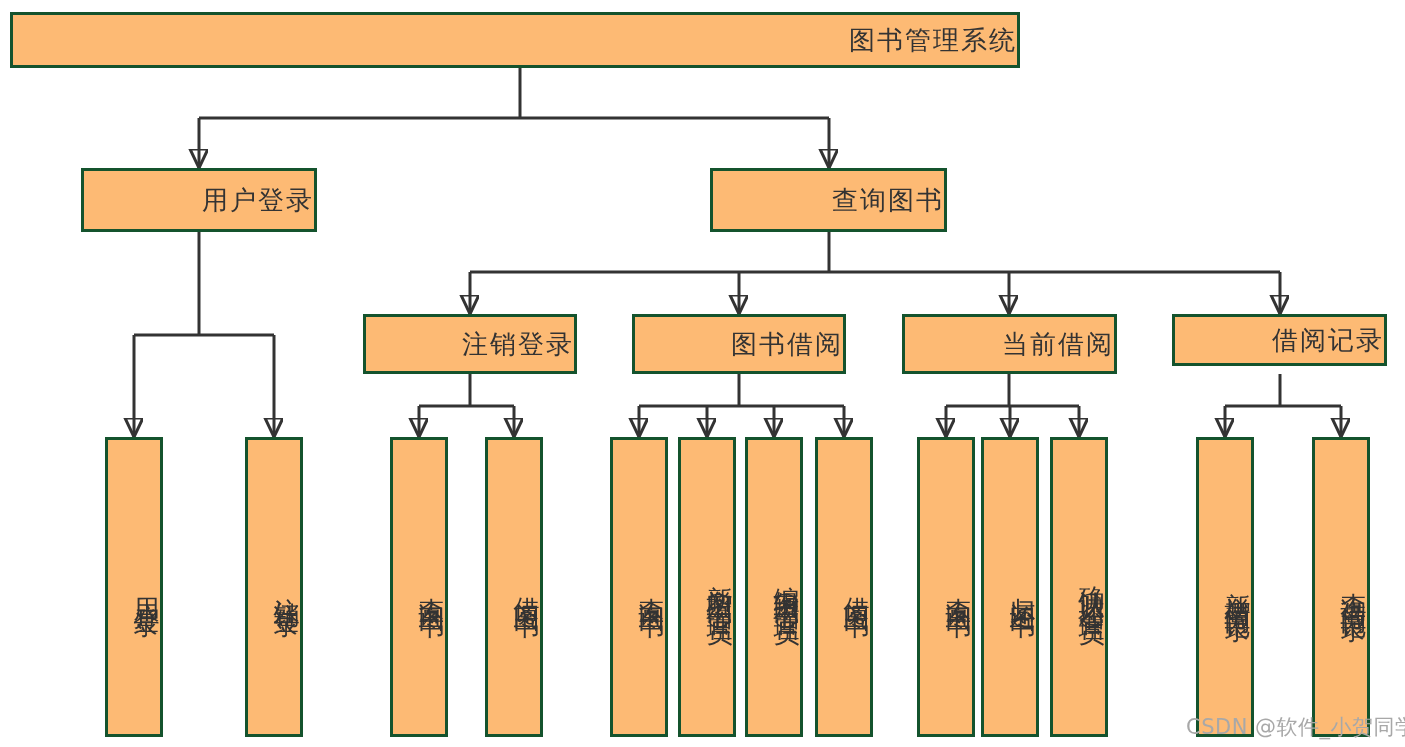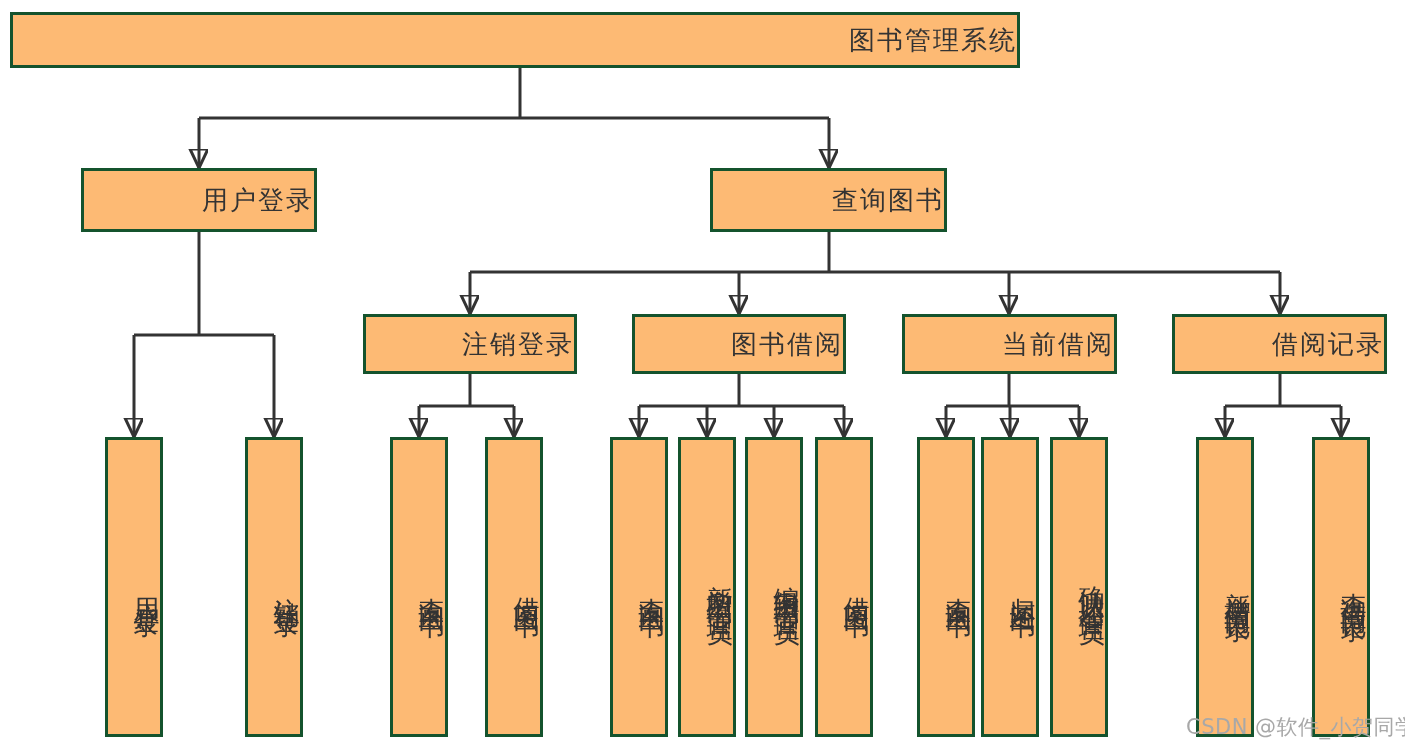--- a/index.html
+++ b/index.html
@@ -57,21 +57,21 @@
     letter-spacing:0.5px;
   }
 
   
   #n-root            {left:10px;  top:12px;  width:1010px; height:56px;}
   #n-user-login      {left:81px;  top:168px; width:236px;  height:64px;}
   #n-book-mgmt       {left:710px; top:168px; width:237px;  height:64px;}
   #n-new-book-rec    {left:363px; top:314px; width:214px;  height:60px;}
   #n-book-borrow     {left:632px; top:314px; width:214px;  height:60px;}
   #n-current-borrow  {left:902px; top:314px; width:215px;  height:60px;}
-  #n-borrow-records  {left:1172px;top:314px; width:215px;  height:60px;}
+  #n-borrow-records  {left:1172px;top:314px; width:215px;  height:52px;}
 
   .leaf{top:437px; width:58px; height:300px;}
   #l-user-login  {left:105px;}
   #l-logout      {left:245px;}
   #l-nbr-query   {left:390px;}
   #l-nbr-borrow  {left:485px;}
   #l-bb-query    {left:610px;}
   #l-bb-add      {left:678px;}
   #l-bb-edit     {left:745px;}
   #l-bb-borrow   {left:815px;}

